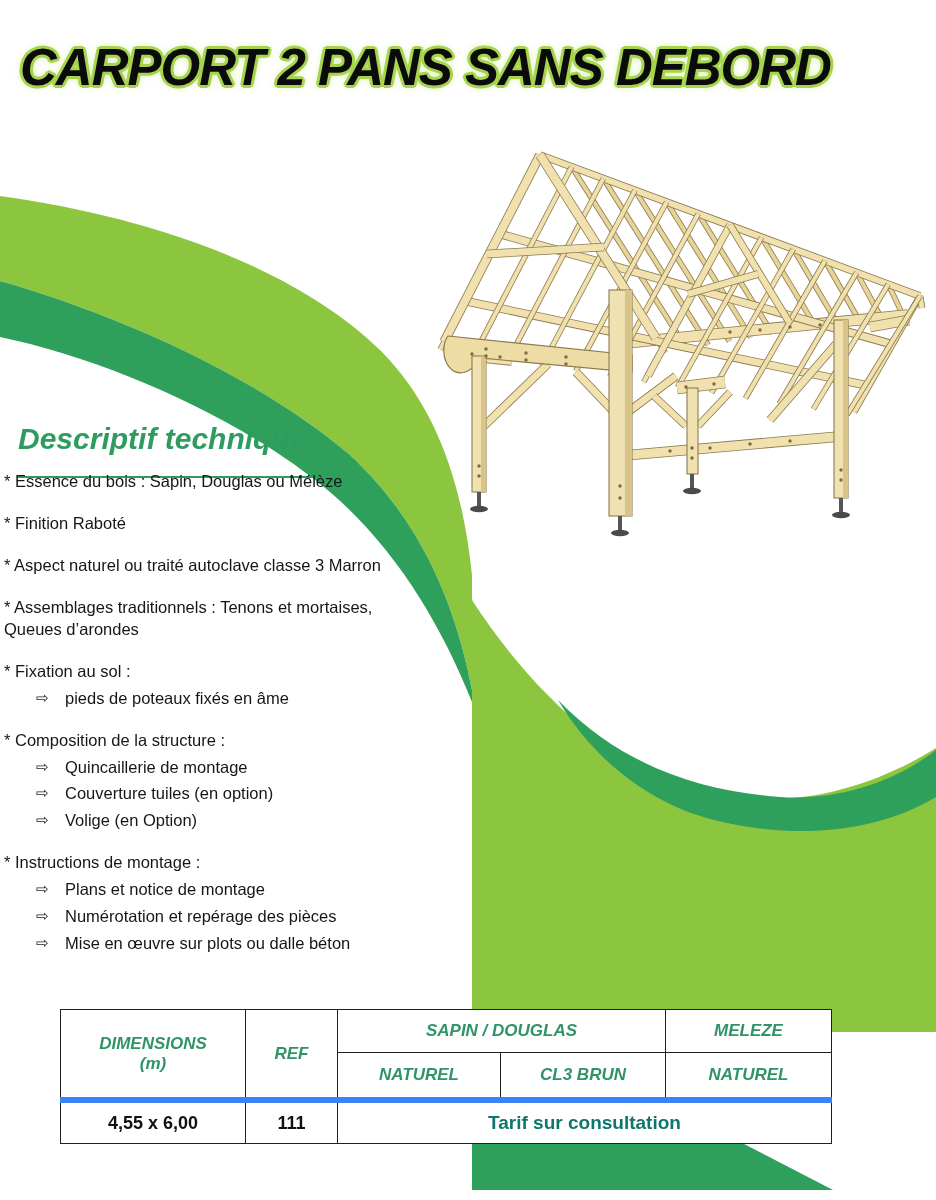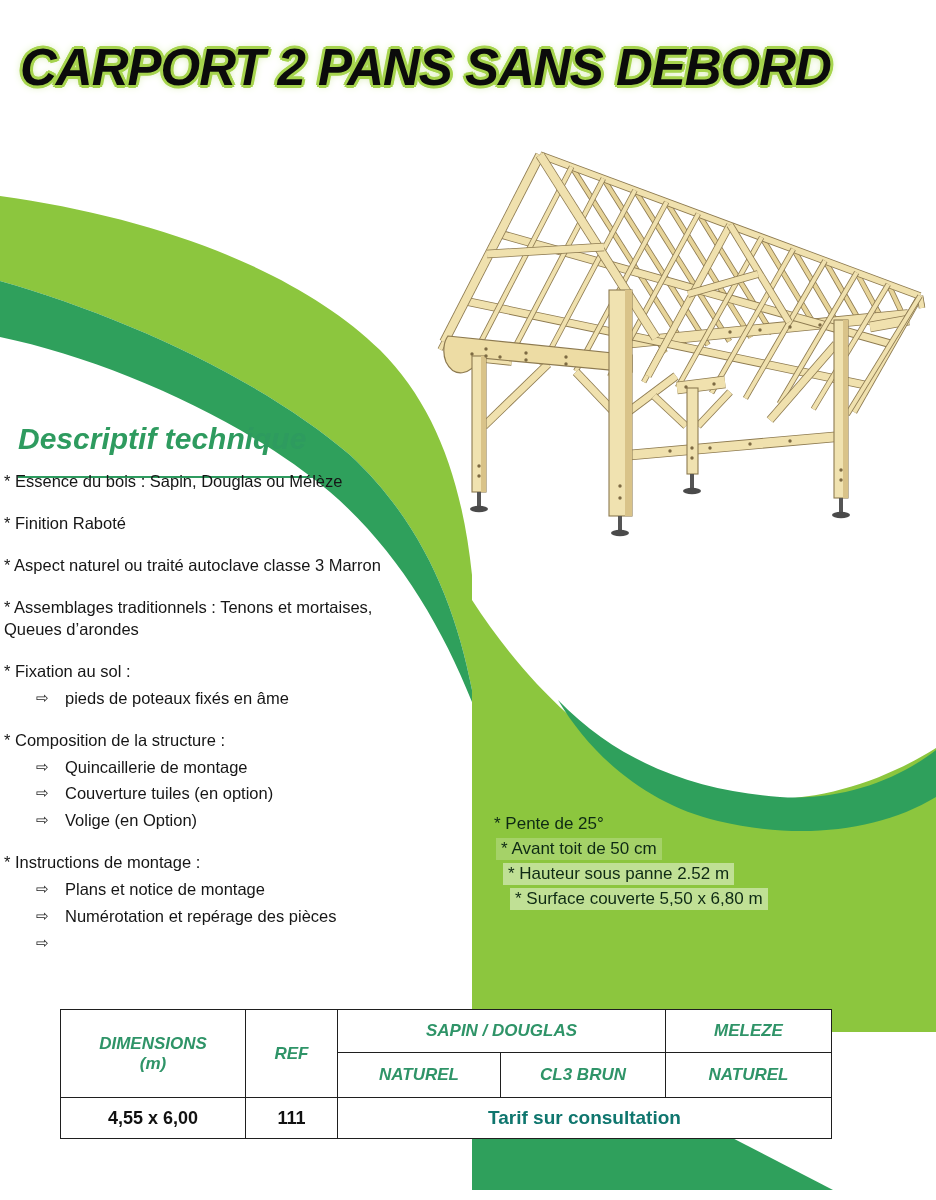--- a/index.html
+++ b/index.html
@@ -40,21 +40,21 @@
   .spec.i3{margin-left:21px;background:rgba(255,255,255,.45);}
   
   .price-table{
     position:absolute;left:60px;top:1009px;z-index:3;
     width:771px;border-collapse:collapse;table-layout:fixed;background:#fff;
   }
   .price-table td{border:1.6px solid #1f1f1f;text-align:center;vertical-align:middle;padding:0;}
   .price-table .hdr{color:#2f9468;font-style:italic;font-weight:bold;font-size:17px;}
   .price-table tr.r1 td{height:42px;}
   .price-table tr.r2 td{height:44px;}
-  .price-table tr.r3 td{height:40px;border-top:1px solid #3b82f6;}
+  .price-table tr.r3 td{height:40px;border-top:6px solid #3b82f6;}
   .price-table .data{font-size:18px;font-weight:bold;color:#111;}
   .price-table .tarif{font-size:19px;font-weight:bold;color:#0f766e;}
 </style>
 </head>
 <body>
 
 <div class="page">
 
   <svg class="bg-svg" viewBox="0 0 936 1200" aria-hidden="true">
 
@@ -268,30 +268,25 @@
       <div class="sub">
         <span class="arrow">⇨</span>
         <span>Plans et notice de montage</span>
       </div>
       <div class="sub">
         <span class="arrow">⇨</span>
         <span>Numérotation et repérage des pièces</span>
       </div>
       <div class="sub">
         <span class="arrow">⇨</span>
+        <span>Mise en œuvre sur plots ou dalle béton</span>
       </div>
     </div>
   </div>
 
-  <div class="specs">
-    <div class="spec i0">* Pente de 25°</div>
-    <div class="spec i1">* Avant toit de 50 cm</div>
-    <div class="spec i2">* Hauteur sous panne 2.52 m</div>
-    <div class="spec i3">* Surface couverte 5,50 x 6,80 m</div>
-  </div>
 
   <table class="price-table">
     <colgroup>
         <col style="width:185px">
         <col style="width:92px">
         <col style="width:163px">
         <col style="width:165px">
         <col style="width:166px">
       </colgroup>
     <tbody>

